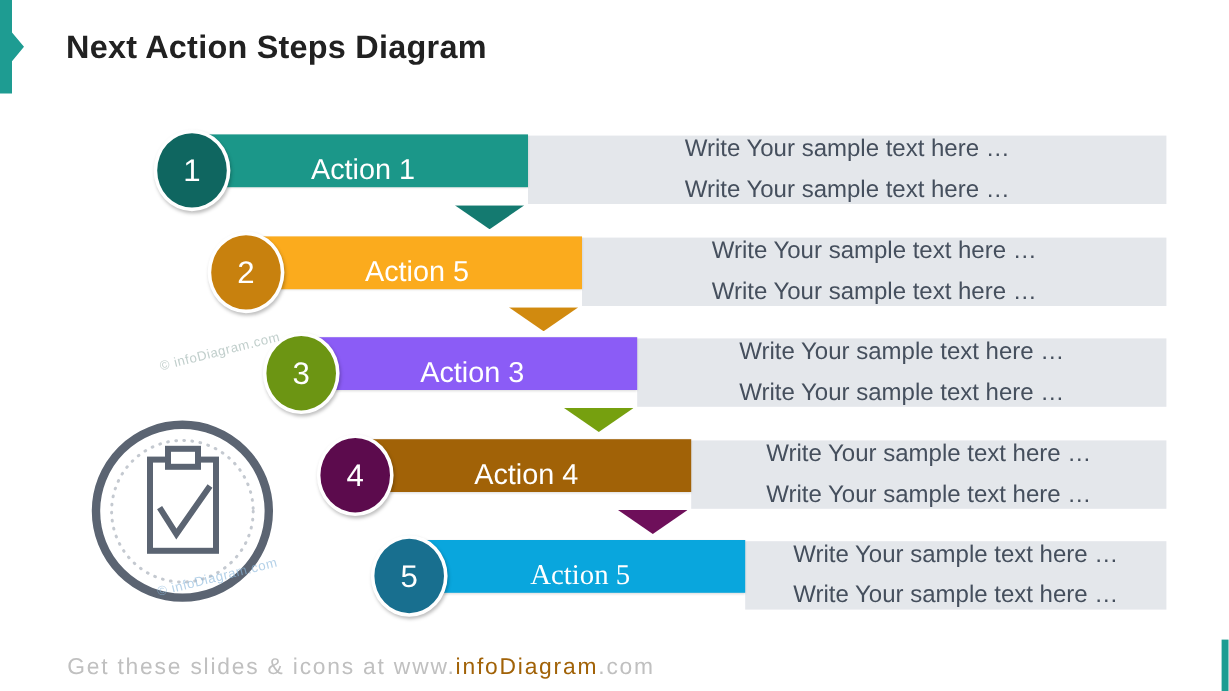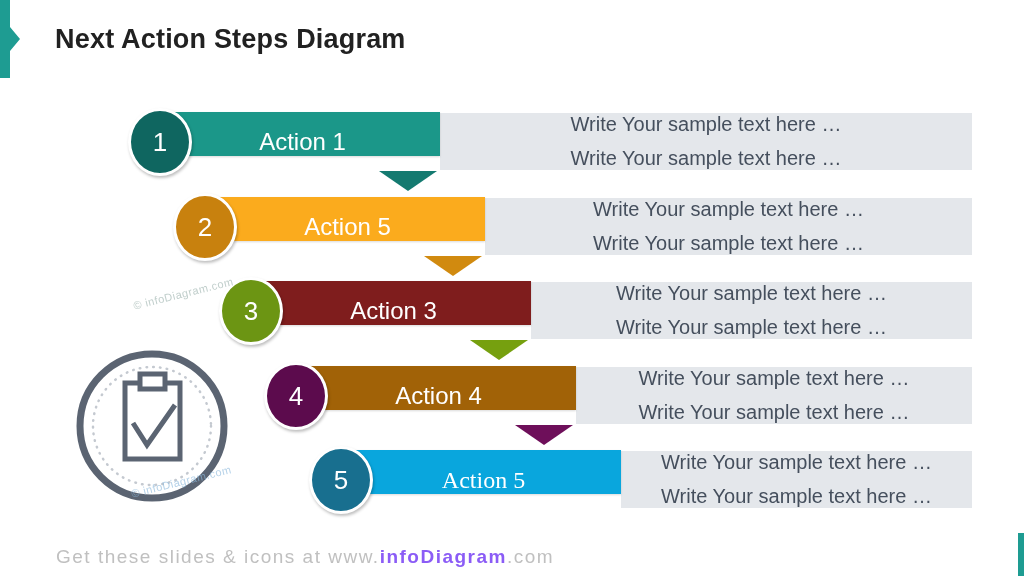--- a/index.html
+++ b/index.html
@@ -59,21 +59,21 @@
   .badge-icon { position:absolute; left:72px; top:346px; width:160px; height:160px; }
   .icon-stroke { stroke:var(--icon-stroke, #5B6472); }
 
   
   .watermark { position:absolute; font-size:11px; letter-spacing:0.5px; transform:rotate(-14deg); transform-origin:left top; white-space:nowrap; }
   .wm-1 { left:132px; top:300px; color:rgba(140,165,160,0.55); }
   .wm-2 { left:130px; top:488px; color:rgba(140,185,220,0.65); }
 
   
   .footer { position:absolute; left:56px; top:546px; font-size:19px; letter-spacing:1.5px; color:#C0C0C0; }
-  .footer b { font-weight:bold; color:#8b5cf6; }
+  .footer b { font-weight:normal; color:#a16207; }
 </style>
 </head>
 <body>
 
 <div class="slide">
 
   <svg class="left-accent" width="22" height="80" viewBox="0 0 22 80">
     <polygon points="0,0 10,0 10,27 20,39 10,51 10,78 0,78" fill="#1E9C92"></polygon>
   </svg>
 
@@ -97,21 +97,21 @@
     <div class="banner" style="background: rgb(251, 171, 29);">Action 5</div>
     <div class="arrow" style="background: rgb(209, 138, 15);"></div>
     <div class="num-circle" style="background: rgb(200, 129, 14);">2</div>
   </div>
 
   <div class="row s2">
     <div class="textbox" style="background: rgb(228, 231, 235); color: rgb(69, 79, 93);">
       <span>Write Your sample text here …</span>
       <span>Write Your sample text here …</span>
     </div>
-    <div class="banner" style="background: #7f1d1d;">Action 3</div>
+    <div class="banner" style="background: #8b5cf6;">Action 3</div>
     <div class="arrow" style="background: rgb(118, 160, 15);"></div>
     <div class="num-circle" style="background: rgb(108, 149, 19);">3</div>
   </div>
 
   <div class="row s3">
     <div class="textbox" style="background: rgb(228, 231, 235); color: rgb(69, 79, 93);">
       <span>Write Your sample text here …</span>
       <span>Write Your sample text here …</span>
     </div>
     <div class="banner" style="background: #a16207;">Action 4</div>

